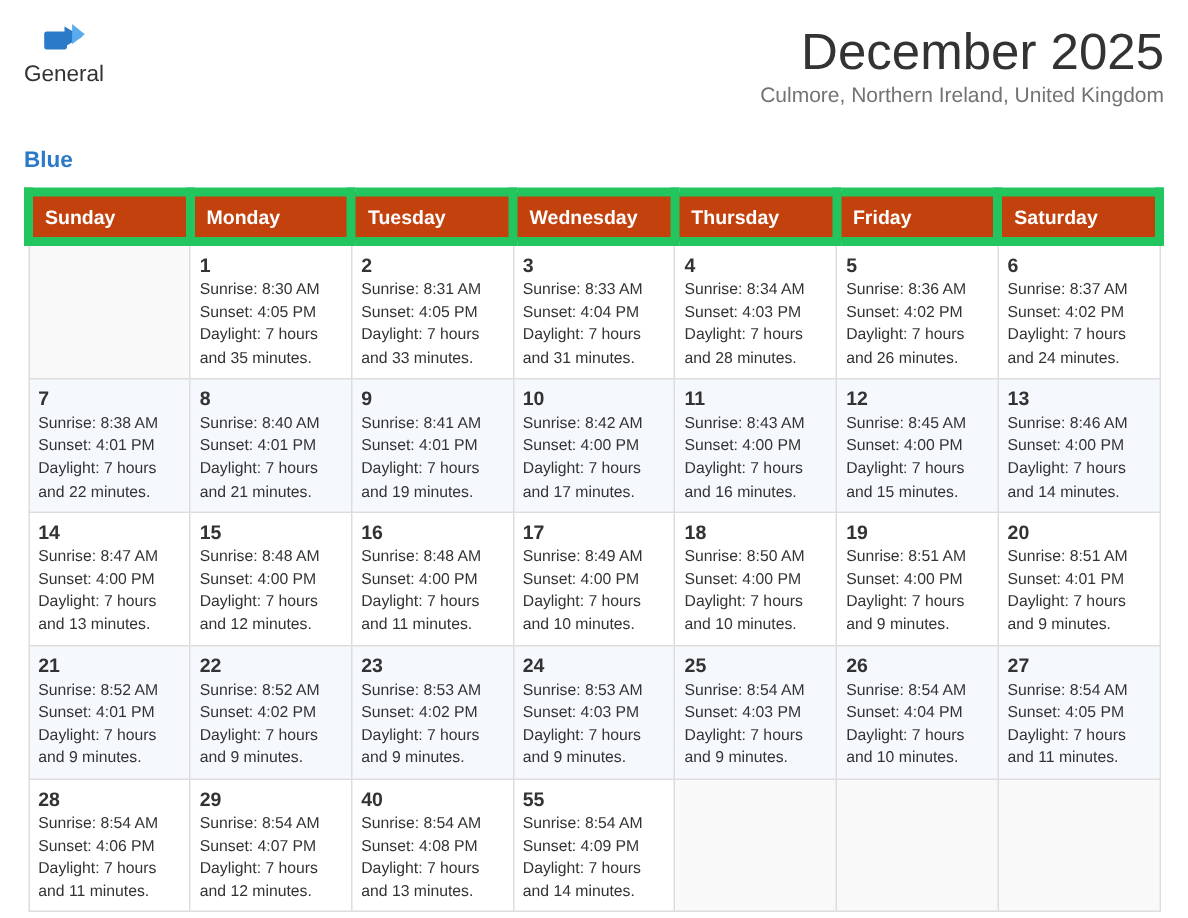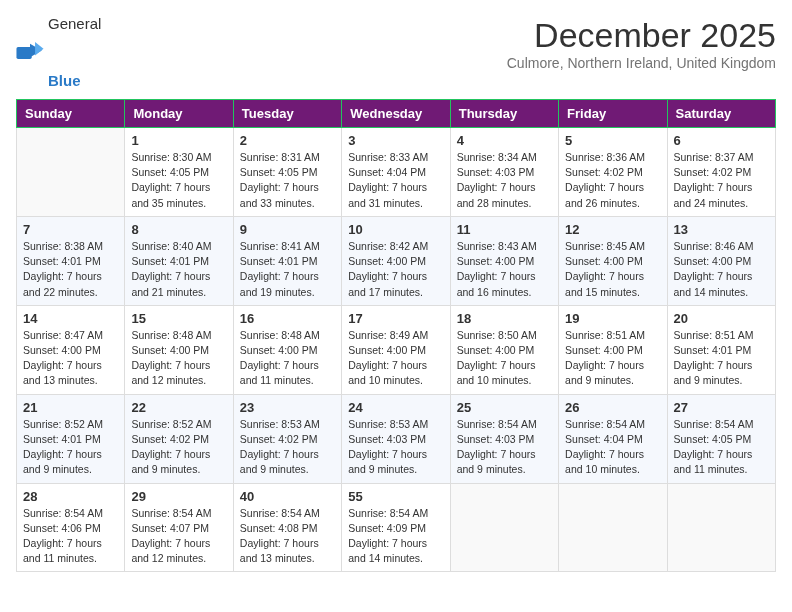--- a/index.html
+++ b/index.html
@@ -13,37 +13,38 @@
     .header {
       display: flex;
       justify-content: space-between;
       align-items: flex-start;
       margin-bottom: 10px;
     }
     .logo {
       display: flex;
       align-items: center;
       gap: 4px;
+      flex-direction: column;
     }
     .logo-icon {
       width: 28px;
       height: 22px;
     }
     .title-block { text-align: right; }
     .month-title { font-size: 34px; color: #333; font-weight: 300; }
     .subtitle { font-size: 14px; color: #737373; }
     .calendar { width: 100%; border-collapse: collapse; }
     .calendar th {
-      background: #701a75;
+      background: #c2410c;
       color: #fff;
       font-size: 13px;
       font-weight: bold;
       text-align: left;
       padding: 6px 8px;
-      border: 1px solid #22c55e;
+      border: 6px solid #22c55e;
     }
     .calendar td {
       border: 1px solid #ddd;
       vertical-align: top;
       padding: 5px 6px;
       width: 108px;
       min-height: 80px;
       font-size: 11px;
       color: #333;
       background: #fff;

